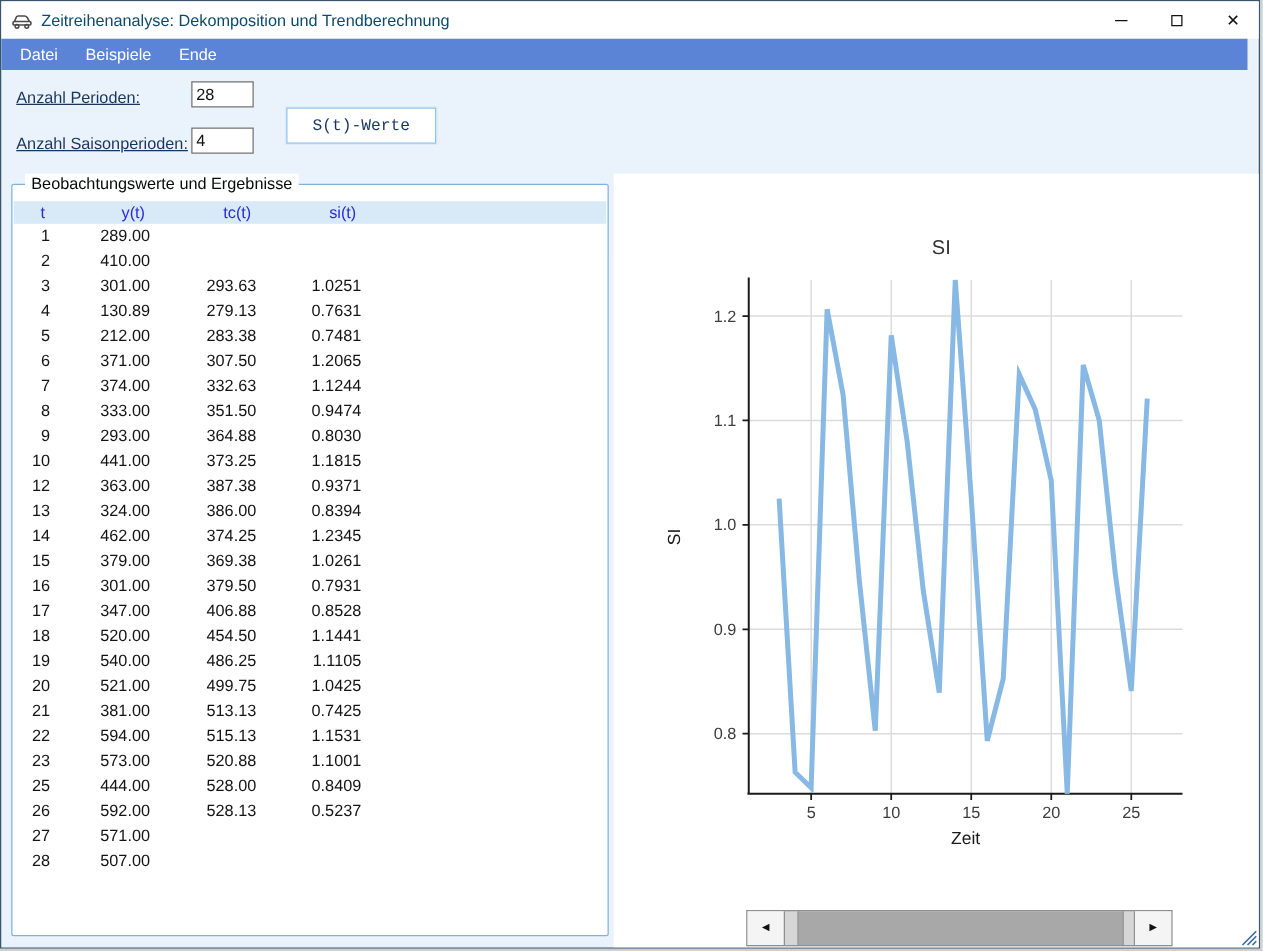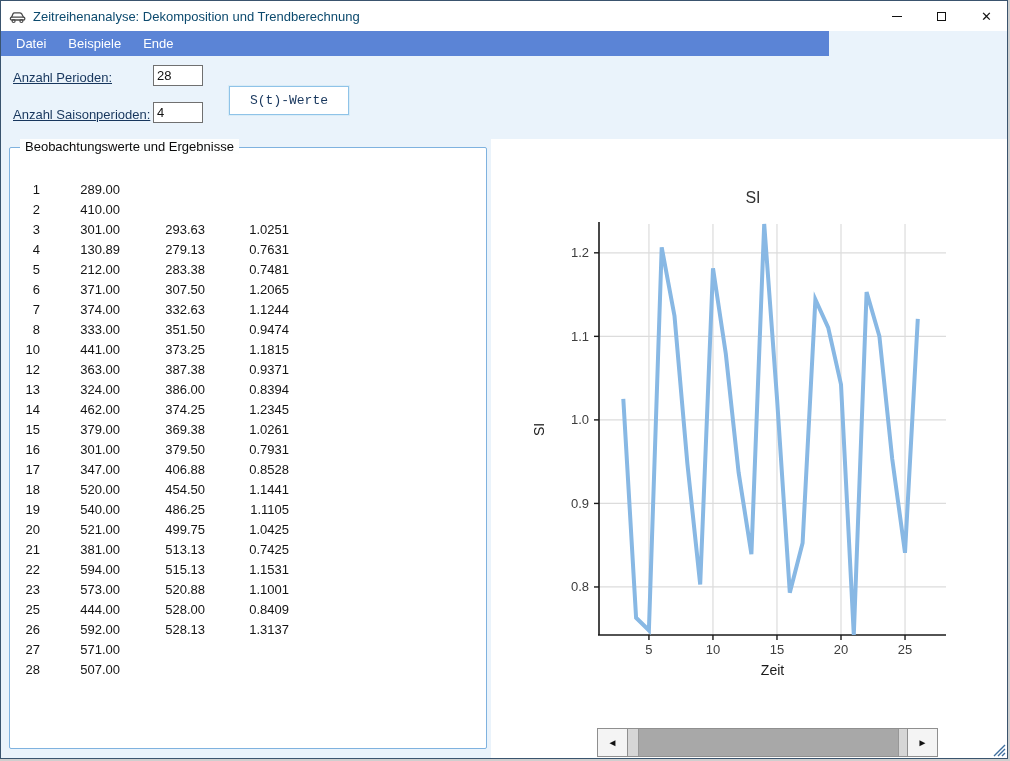--- a/index.html
+++ b/index.html
@@ -22,21 +22,21 @@
   }
   .app-icon { width: 18px; height: 16px; margin: 0 6px 0 8px; display: flex; align-items: center; }
   .title-text { font-size: 13px; color: #0c4a6e; }
   .win-buttons { margin-left: auto; display: flex; height: 30px; }
   .win-btn { width: 45px; height: 30px; display: flex; align-items: center; justify-content: center; cursor: default; }
   .glyph-min { width: 10px; height: 1px; background: #111; display: block; }
   .glyph-max { width: 9px; height: 9px; border: 1px solid #111; display: block; }
   .glyph-close { font-size: 13px; color: #111; line-height: 1; }
   
   .menubar {
-    position: absolute; left: 0; top: 30px; width: 828px; height: 25px;
+    position: absolute; left: 0; top: 30px; width: 997px; height: 25px;
     background: var(--menu-bg, #5B84D6);
     display: flex; align-items: center; padding-left: 4px;
   }
   .menu-item { color: #ffffff; font-size: 13px; padding: 4px 11px; }
   
   .fld-label { position: absolute; font-size: 13px; color: #17365D; text-decoration: underline; }
   .fld-input {
     position: absolute; width: 50px; height: 21px;
     border: 1px solid #707070; background: #fff;
     font-family: "Liberation Sans", sans-serif; font-size: 13px; color: #111;
@@ -130,44 +130,48 @@
   </div>
 
   <span class="fld-label" style="left:12px; top:69px;">Anzahl Perioden:</span>
   <input class="fld-input" style="left: 152px; top: 64px;" value="28">
   <button class="st-button">S(t)-Werte</button>
   <span class="fld-label" style="left:12px; top:106px;">Anzahl Saisonperioden:</span>
   <input class="fld-input" style="left: 152px; top: 101px;" value="4">
 
   <div class="groupbox">
     <span class="groupbox-legend">Beobachtungswerte und Ergebnisse</span>
+    <div class="table-head">
+      <span class="hc0">t</span><span class="hc1">y(t)</span><span class="hc2">tc(t)</span><span class="hc3">si(t)</span>
+    </div>
     <div class="table-rows" id="table-rows">
         <div class="trow"><span class="c0">1</span><span class="c1">289.00</span><span class="c2"></span><span class="c3"></span></div>
         <div class="trow"><span class="c0">2</span><span class="c1">410.00</span><span class="c2"></span><span class="c3"></span></div>
         <div class="trow"><span class="c0">3</span><span class="c1">301.00</span><span class="c2">293.63</span><span class="c3">1.0251</span></div>
         <div class="trow"><span class="c0">4</span><span class="c1">130.89</span><span class="c2">279.13</span><span class="c3">0.7631</span></div>
         <div class="trow"><span class="c0">5</span><span class="c1">212.00</span><span class="c2">283.38</span><span class="c3">0.7481</span></div>
         <div class="trow"><span class="c0">6</span><span class="c1">371.00</span><span class="c2">307.50</span><span class="c3">1.2065</span></div>
         <div class="trow"><span class="c0">7</span><span class="c1">374.00</span><span class="c2">332.63</span><span class="c3">1.1244</span></div>
         <div class="trow"><span class="c0">8</span><span class="c1">333.00</span><span class="c2">351.50</span><span class="c3">0.9474</span></div>
+        <div class="trow"><span class="c0">9</span><span class="c1">293.00</span><span class="c2">364.88</span><span class="c3">0.8030</span></div>
         <div class="trow"><span class="c0">10</span><span class="c1">441.00</span><span class="c2">373.25</span><span class="c3">1.1815</span></div>
         <div class="trow"><span class="c0">12</span><span class="c1">363.00</span><span class="c2">387.38</span><span class="c3">0.9371</span></div>
         <div class="trow"><span class="c0">13</span><span class="c1">324.00</span><span class="c2">386.00</span><span class="c3">0.8394</span></div>
         <div class="trow"><span class="c0">14</span><span class="c1">462.00</span><span class="c2">374.25</span><span class="c3">1.2345</span></div>
         <div class="trow"><span class="c0">15</span><span class="c1">379.00</span><span class="c2">369.38</span><span class="c3">1.0261</span></div>
         <div class="trow"><span class="c0">16</span><span class="c1">301.00</span><span class="c2">379.50</span><span class="c3">0.7931</span></div>
         <div class="trow"><span class="c0">17</span><span class="c1">347.00</span><span class="c2">406.88</span><span class="c3">0.8528</span></div>
         <div class="trow"><span class="c0">18</span><span class="c1">520.00</span><span class="c2">454.50</span><span class="c3">1.1441</span></div>
         <div class="trow"><span class="c0">19</span><span class="c1">540.00</span><span class="c2">486.25</span><span class="c3">1.1105</span></div>
         <div class="trow"><span class="c0">20</span><span class="c1">521.00</span><span class="c2">499.75</span><span class="c3">1.0425</span></div>
         <div class="trow"><span class="c0">21</span><span class="c1">381.00</span><span class="c2">513.13</span><span class="c3">0.7425</span></div>
         <div class="trow"><span class="c0">22</span><span class="c1">594.00</span><span class="c2">515.13</span><span class="c3">1.1531</span></div>
         <div class="trow"><span class="c0">23</span><span class="c1">573.00</span><span class="c2">520.88</span><span class="c3">1.1001</span></div>
         <div class="trow"><span class="c0">25</span><span class="c1">444.00</span><span class="c2">528.00</span><span class="c3">0.8409</span></div>
-        <div class="trow"><span class="c0">26</span><span class="c1">592.00</span><span class="c2">528.13</span><span class="c3">1.3137</span></div>
+        <div class="trow"><span class="c0">26</span><span class="c1">592.00</span><span class="c2">528.13</span><span class="c3">0.5237</span></div>
         <div class="trow"><span class="c0">27</span><span class="c1">571.00</span><span class="c2"></span><span class="c3"></span></div>
         <div class="trow"><span class="c0">28</span><span class="c1">507.00</span><span class="c2"></span><span class="c3"></span></div>
       </div>
   </div>
 
   <div class="chart-panel">
     <svg id="chart-svg" width="517" height="619" viewBox="0 0 517 619">
         <line x1="108" y1="447.9664634146341" x2="455" y2="447.9664634146341" stroke="#DCDCDC" stroke-width="1.2"></line>
         <line x1="108" y1="364.4298780487805" x2="455" y2="364.4298780487805" stroke="#DCDCDC" stroke-width="1.2"></line>
         <line x1="108" y1="280.8932926829268" x2="455" y2="280.8932926829268" stroke="#DCDCDC" stroke-width="1.2"></line>

